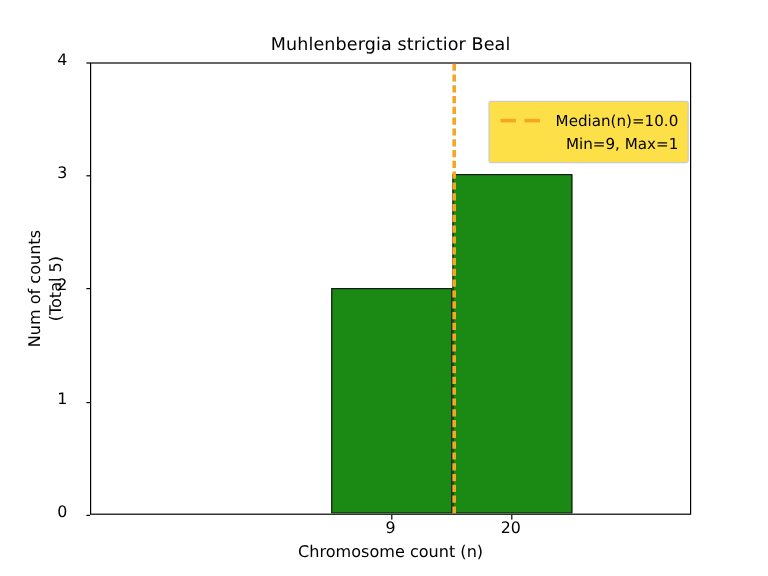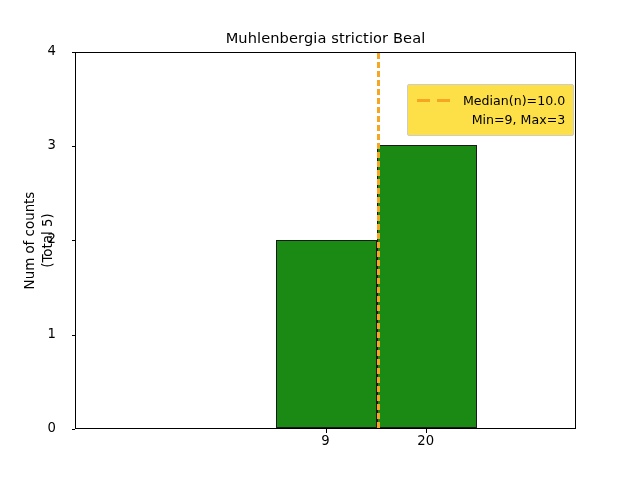--- a/index.html
+++ b/index.html
@@ -219,24 +219,25 @@
       <div class="bar" id="bar-10" style="left: 300.6px; width: 100.2px; height: 282.75px; background: rgb(26, 138, 20); border-color: rgb(26, 26, 26);"></div>
       <div id="median-line" style="left: 300.6px; border-left-color: rgb(245, 166, 35);"></div>
     </div>
   </div>
 
   <div class="xtick-mark" id="xtm-9" style="left: 325.5px;"></div>
   <div class="xtick-mark" id="xtm-10" style="left: 425.7px;"></div>
   <div class="xtick-label" id="xtl-9" style="left: 325.5px;">9</div>
   <div class="xtick-label" id="xtl-10" style="left: 425.7px;">20</div>
 
+  <div id="xlabel">Chromosome count (n)</div>
 
   <div id="legend">
     <div class="legend-row">
       <span class="legend-swatch"></span>
       <span class="legend-text">Median(n)=10.0</span>
     </div>
     <div class="legend-row second">
-      <span class="legend-text">Min=9, Max=3</span>
+      <span class="legend-text">Min=9, Max=1</span>
     </div>
   </div>
 
 </div>
 
 </body></html>

